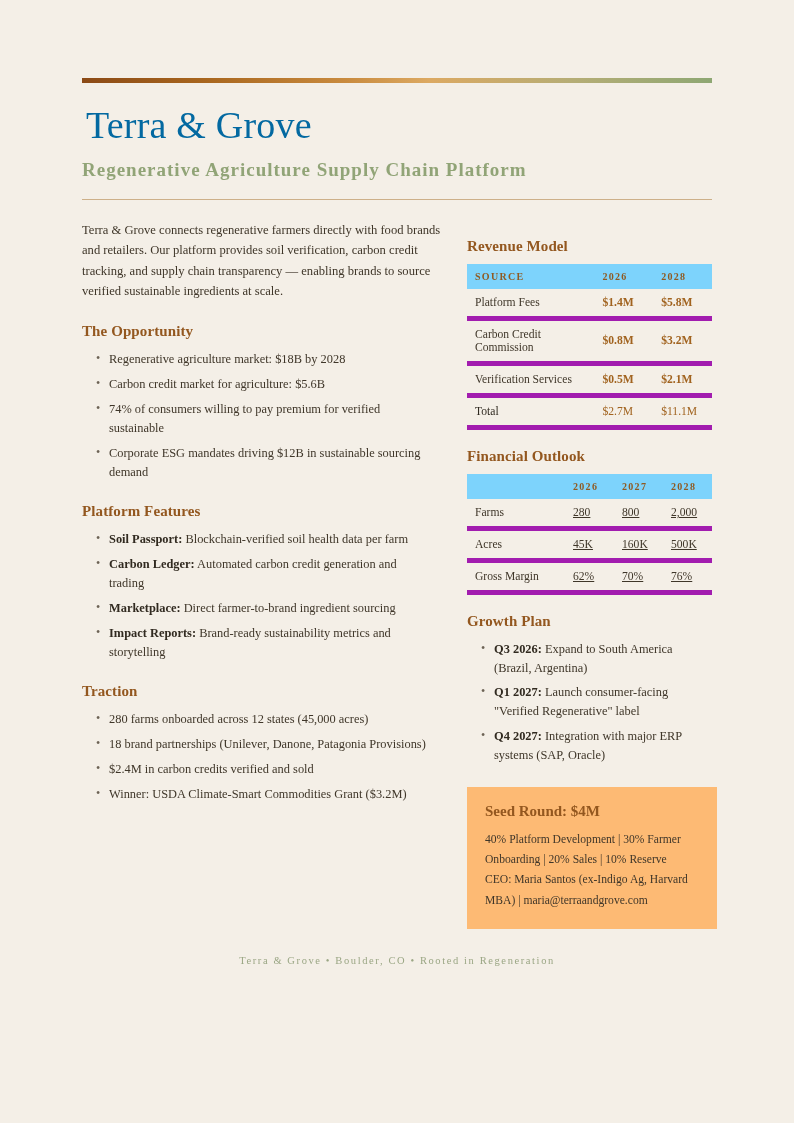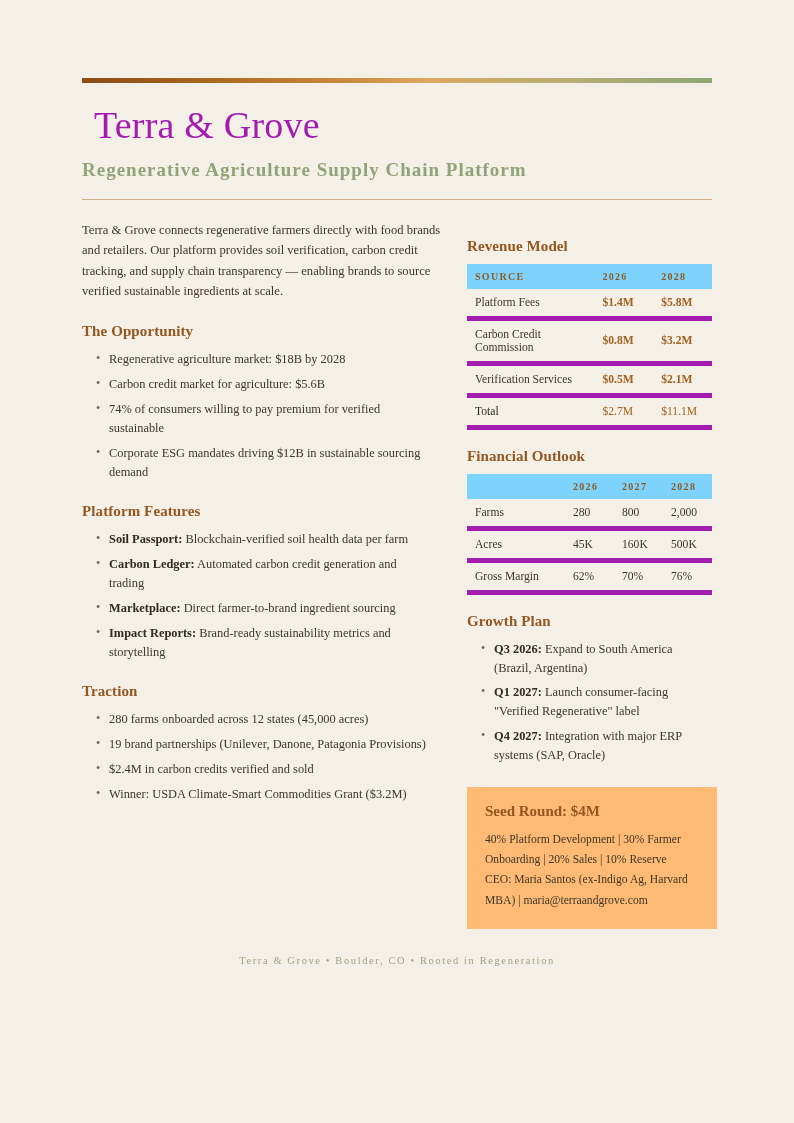--- a/index.html
+++ b/index.html
@@ -23,22 +23,22 @@
   }
 
   
   .topbar {
     height: 5px;
     width: 630px;
     background: linear-gradient(to right, #8b4a16 0%, #a9671f 20%, #c98b3f 42%, #dca962 55%, #b5ad76 78%, #8ea773 100%);
   }
   .title {
     font-size: 38px;
-    color: #a21caf;
-    margin: 22px 0 0 12px;
+    color: #0369a1;
+    margin: 22px 0 0 4px;
     font-weight: normal;
     letter-spacing: 0.2px;
     line-height: 1.1;
   }
   .subtitle {
     font-size: 19px;
     color: #91a477;
     font-weight: bold;
     letter-spacing: 1.0px;
     margin-top: 12px;
@@ -124,21 +124,21 @@
   table.tbl tbody tr:first-child td { border-top: none; }
   .rev td.val {
     color: #a1631f;
     font-weight: bold;
   }
   .rev tr.total td {
     font-weight: normal;
     color: #2f2920;
   }
   .rev tr.total td.val { color: #a1631f; }
-  .fin td.val { color: #3f3629; }
+  .fin td.val { color: #3f3629; text-decoration: underline; }
 
   
   .seedbox {
     background: #fdba74;
     padding: 16px 18px 18px 18px;
     margin-top: 22px;
     width: 250px;
     box-sizing: border-box;
   }
   .seedbox h3 {
@@ -201,21 +201,21 @@
           <b>Marketplace:</b><span> Direct farmer-to-brand ingredient sourcing</span>
         </li>
         <li>
           <b>Impact Reports:</b><span> Brand-ready sustainability metrics and storytelling</span>
         </li>
       </ul>
 
       <h2 class="sec">Traction</h2>
       <ul class="bul">
         <li>280 farms onboarded across 12 states (45,000 acres)</li>
-        <li>19 brand partnerships (Unilever, Danone, Patagonia Provisions)</li>
+        <li>18 brand partnerships (Unilever, Danone, Patagonia Provisions)</li>
         <li>$2.4M in carbon credits verified and sold</li>
         <li>Winner: USDA Climate-Smart Commodities Grant ($3.2M)</li>
       </ul>
 
     </div>
 
     <div class="col-gap"></div>
 
     <div class="col-right">
 

